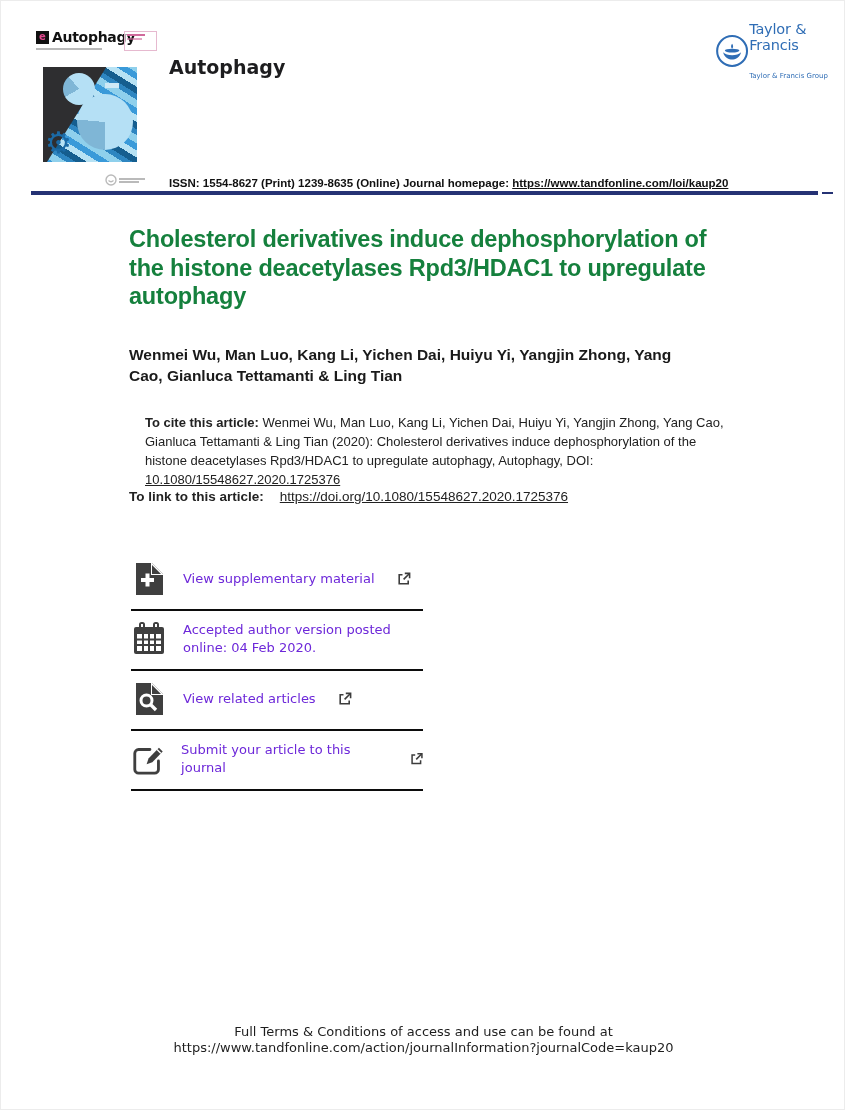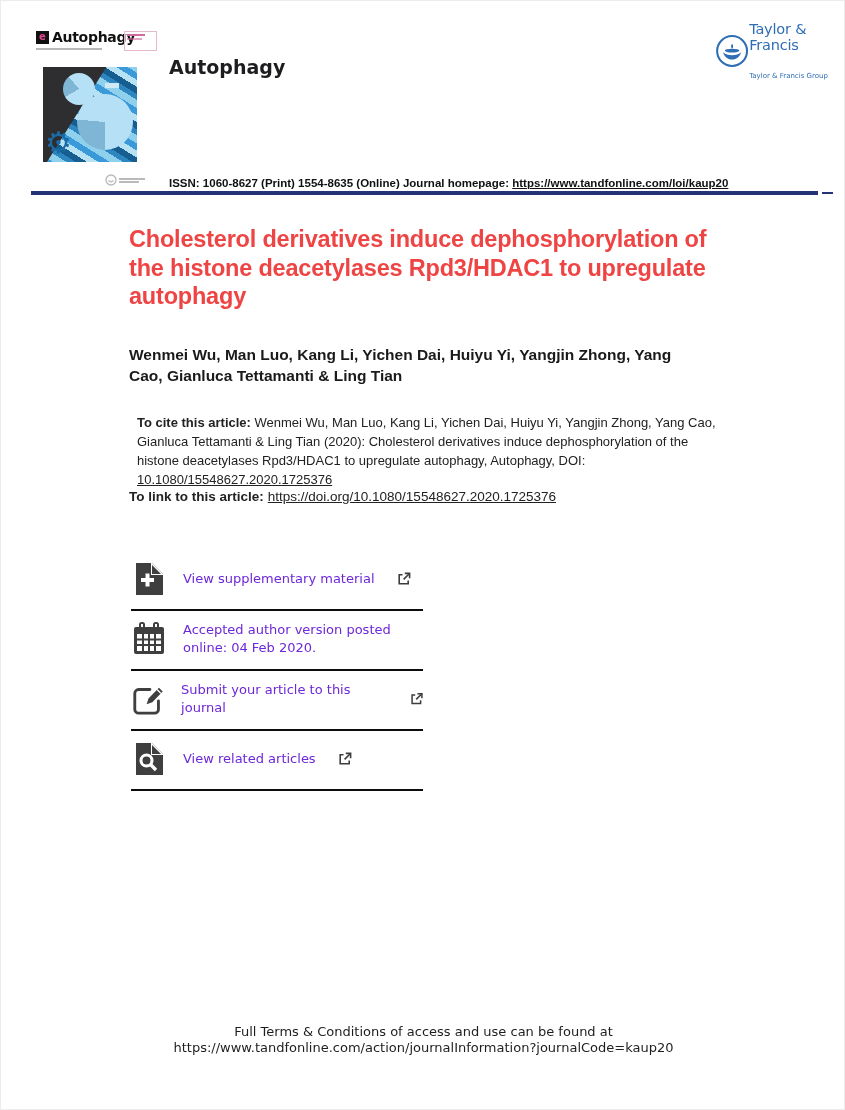--- a/index.html
+++ b/index.html
@@ -41,31 +41,31 @@
   .navy-bar{position:absolute;left:30px;top:190px;width:787px;height:4px;background:#253274;}
   .navy-dash{position:absolute;left:821px;top:191px;width:11px;height:2px;background:#253274;}
 
   .tf-logo{position:absolute;left:714px;top:20px;display:flex;align-items:center;gap:0;}
   .tf-logo .txt .nm{font-size:14.5px;color:#2f6db5;letter-spacing:-0.2px;}
   .tf-logo .txt .grp{font-size:7px;color:#2f6db5;margin-top:19px;}
 
   
   .article-title{position:absolute;left:128px;top:224px;width:600px;
       font-family:"Liberation Sans",sans-serif;font-size:23.5px;font-weight:700;
-      line-height:1.22;color:#ef4444;letter-spacing:-0.2px;}
+      line-height:1.22;color:#15803d;letter-spacing:-0.2px;}
   .authors{position:absolute;left:128px;top:344px;width:575px;
       font-family:"Liberation Sans",sans-serif;font-size:15.5px;font-weight:700;
       line-height:1.35;color:#1a1a1a;}
-  .cite{position:absolute;left:136px;top:413px;width:592px;
+  .cite{position:absolute;left:144px;top:413px;width:592px;
       font-family:"Liberation Sans",sans-serif;font-size:13px;line-height:1.45;color:#222;}
   .cite .lbl{font-weight:700;}
   .cite a{display:inline-block;color:#222;text-decoration:underline;}
   .link-line{position:absolute;left:128px;top:488px;width:592px;
       font-family:"Liberation Sans",sans-serif;font-size:13.5px;color:#222;}
-  .link-line .lbl{font-weight:700;margin-right:4px;text-align:center;}
+  .link-line .lbl{font-weight:700;margin-right:16px;text-align:center;}
   .link-line a{color:#222;text-decoration:underline;text-align:right;}
 
   
   .actions{position:absolute;left:130px;top:550px;width:292px;}
   .action-row{display:flex;align-items:center;gap:16px;padding:9px 0 11px;
       border-bottom:2px solid #0c0c0c;min-height:38px;box-sizing:content-box;cursor:pointer;}
   .action-row .txt{font-size:13px;color:#6d28d9;line-height:1.35;max-width:235px;}
   .ext{display:inline-block;vertical-align:-2px;margin-left:6px;}
   .cm-wrap{display:flex;flex-direction:column;align-items:center;width:40px;}
   .cm-caption{font-size:6.5px;color:#7a1f1f;margin-top:1px;font-family:"Liberation Serif",serif;}
@@ -120,21 +120,21 @@
       <circle cx="6" cy="6" r="5" fill="none" stroke="#a9a9a9" stroke-width="1.4"></circle>
       <path d="M3.5 6.5 c1.5 1.5 3.5 1.5 5 0" fill="none" stroke="#a9a9a9" stroke-width="1.2"></path>
     </svg>
     <div class="lines">
         <div></div>
         <div style="width:20px"></div>
       </div>
   </div>
 
   <div class="issn-line">
-    <span>ISSN: 1060-8627 (Print) 1554-8635 (Online) Journal homepage: </span><a href="#">https://www.tandfonline.com/loi/kaup20</a>
+    <span>ISSN: 1554-8627 (Print) 1239-8635 (Online) Journal homepage: </span><a href="#">https://www.tandfonline.com/loi/kaup20</a>
   </div>
 
   <div class="navy-bar"></div>
   <div class="navy-dash"></div>
 
   <div class="article-title">Cholesterol derivatives induce dephosphorylation of the histone deacetylases Rpd3/HDAC1 to upregulate autophagy</div>
 
   <div class="authors">Wenmei Wu, Man Luo, Kang Li, Yichen Dai, Huiyu Yi, Yangjin Zhong, Yang Cao, Gianluca Tettamanti &amp; Ling Tian</div>
 
   <div class="cite">
@@ -172,48 +172,48 @@
         <rect x="8" y="1" width="6" height="9" rx="2.5" fill="#3f3f3f"></rect>
         <rect x="10" y="3" width="2" height="3" fill="#ffffff"></rect>
         <rect x="22" y="1" width="6" height="9" rx="2.5" fill="#3f3f3f"></rect>
         <rect x="24" y="3" width="2" height="3" fill="#ffffff"></rect>
       </svg>
       <span class="txt">Accepted author version posted online: 04 Feb 2020.</span>
     </div>
 
     <div class="action-row">
       <svg width="36" height="36" viewBox="0 0 36 36">
+        <path d="M5 2 H21 L32 13 V34 H5 Z" fill="#3f3f3f"></path>
+        <path d="M20 1 L33 14 L20 14 Z" fill="#ffffff"></path>
+        <path d="M21 4 L30 13 L21 13 Z" fill="#3f3f3f"></path>
+        <circle cx="15.5" cy="19.5" r="5.5" fill="none" stroke="#ffffff" stroke-width="3"></circle>
+        <line x1="19.5" y1="23.5" x2="25" y2="29" stroke="#ffffff" stroke-width="3.4"></line>
+      </svg>
+      <span class="txt">View related articles</span>
+      <svg class="ext" width="14" height="14" viewBox="0 0 14 14">
+        <path d="M5.5 2.8 H2.2 V11.8 H11.2 V8.4" fill="none" stroke="#3d3d3d" stroke-width="1.6"></path>
+        <path d="M7.8 1.4 H12.6 V6.2" fill="none" stroke="#3d3d3d" stroke-width="1.6"></path>
+        <line x1="6.6" y1="7.4" x2="12.2" y2="1.8" stroke="#3d3d3d" stroke-width="1.6"></line>
+      </svg>
+    </div>
+
+    <div class="action-row">
+      <svg width="36" height="36" viewBox="0 0 36 36">
         <path d="M29 20 V29 a4 4 0 0 1 -4 4 H8 a4 4 0 0 1 -4 -4 V12 a4 4 0 0 1 4 -4 H20" fill="none" stroke="#3f3f3f" stroke-width="3" stroke-linecap="round"></path>
         <path d="M18.5 17.5 L29.5 6 L33.5 10 L22.5 21.5 L16.5 23.5 Z" fill="#3f3f3f"></path>
         <path d="M27.5 8 L31.5 12" stroke="#ffffff" stroke-width="1.4"></path>
       </svg>
       <span class="txt">Submit your article to this journal</span>
       <svg class="ext" width="14" height="14" viewBox="0 0 14 14">
         <path d="M5.5 2.8 H2.2 V11.8 H11.2 V8.4" fill="none" stroke="#3d3d3d" stroke-width="1.6"></path>
         <path d="M7.8 1.4 H12.6 V6.2" fill="none" stroke="#3d3d3d" stroke-width="1.6"></path>
         <line x1="6.6" y1="7.4" x2="12.2" y2="1.8" stroke="#3d3d3d" stroke-width="1.6"></line>
       </svg>
     </div>
 
-    <div class="action-row">
-      <svg width="36" height="36" viewBox="0 0 36 36">
-        <path d="M5 2 H21 L32 13 V34 H5 Z" fill="#3f3f3f"></path>
-        <path d="M20 1 L33 14 L20 14 Z" fill="#ffffff"></path>
-        <path d="M21 4 L30 13 L21 13 Z" fill="#3f3f3f"></path>
-        <circle cx="15.5" cy="19.5" r="5.5" fill="none" stroke="#ffffff" stroke-width="3"></circle>
-        <line x1="19.5" y1="23.5" x2="25" y2="29" stroke="#ffffff" stroke-width="3.4"></line>
-      </svg>
-      <span class="txt">View related articles</span>
-      <svg class="ext" width="14" height="14" viewBox="0 0 14 14">
-        <path d="M5.5 2.8 H2.2 V11.8 H11.2 V8.4" fill="none" stroke="#3d3d3d" stroke-width="1.6"></path>
-        <path d="M7.8 1.4 H12.6 V6.2" fill="none" stroke="#3d3d3d" stroke-width="1.6"></path>
-        <line x1="6.6" y1="7.4" x2="12.2" y2="1.8" stroke="#3d3d3d" stroke-width="1.6"></line>
-      </svg>
-    </div>
-
 
   </div>
 
   <div class="footer">
     <div>Full Terms &amp; Conditions of access and use can be found at</div>
     <div>https://www.tandfonline.com/action/journalInformation?journalCode=kaup20</div>
   </div>
 
 </div>
 

